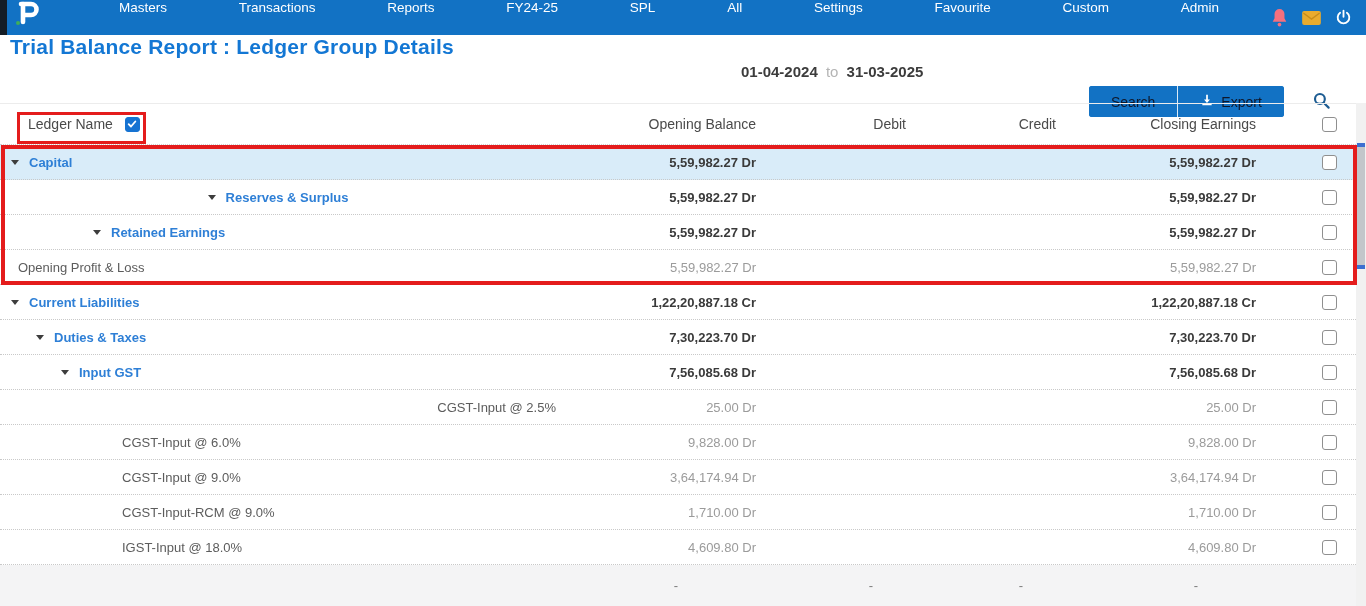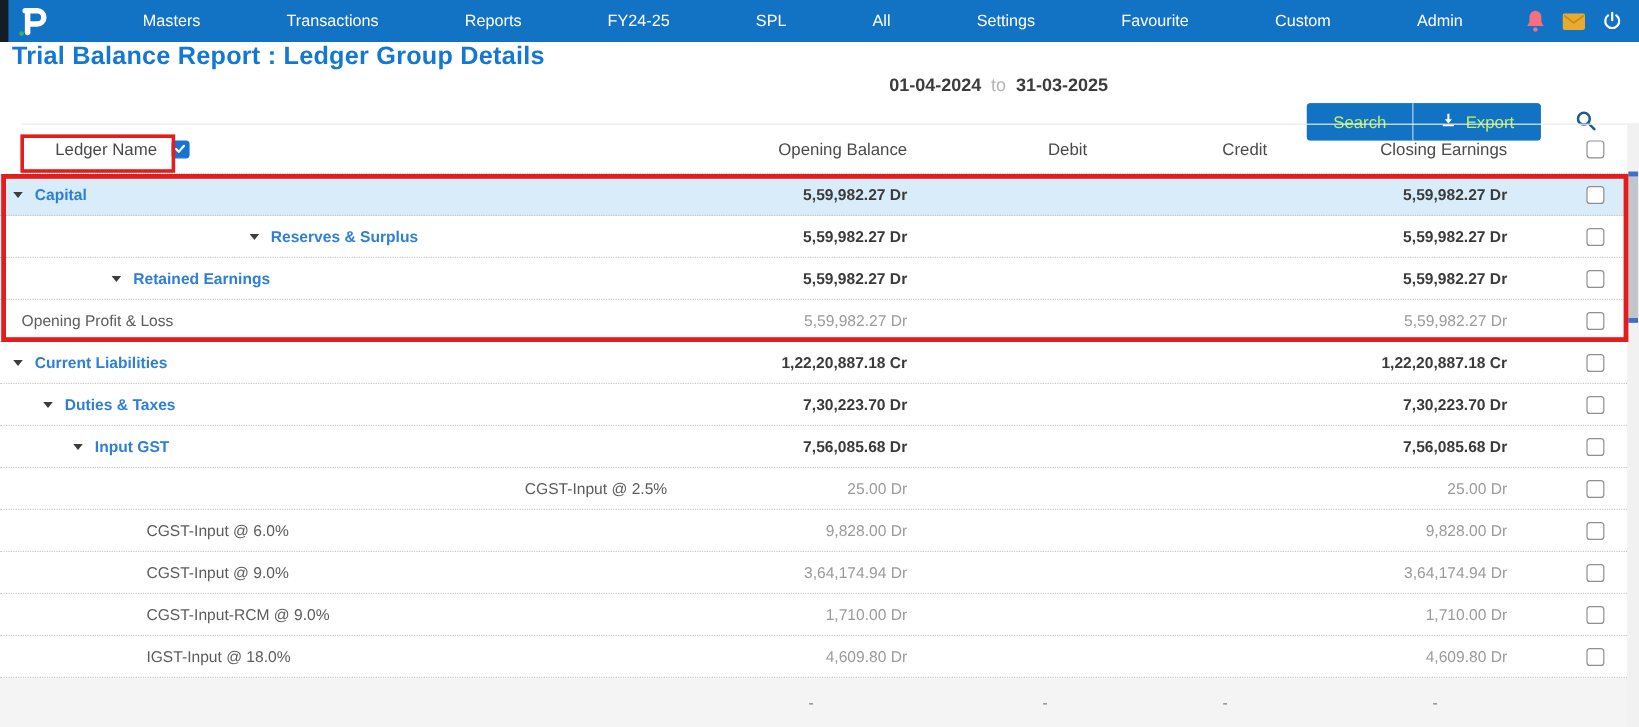--- a/index.html
+++ b/index.html
@@ -2,53 +2,53 @@
 <html style="--accent: #1272c4; --title: #1377d4; --link: #2e7fd6; --annotation: #e41c1c; --row-highlight: #d9ecf9;"><head>
 <meta charset="utf-8">
 <style>
   * { box-sizing: border-box; margin: 0; padding: 0; }
   html,body { width:1366px; height:606px; overflow:hidden; background:#fff;
               font-family:"Liberation Sans", sans-serif; }
   .app { position:relative; width:1366px; height:606px; }
 
   
   .navbar { position:relative; height:35px; background:var(--accent);
-            display:flex; align-items:center; color:#fff; }
+            display:flex; color:#fff; }
   .navbar-edge { width:7px; height:35px; background:#141d26; flex:0 0 auto; }
   .logo { width:34px; height:26px; margin-left:6px; position:relative; flex:0 0 auto; cursor:pointer; }
   .logo svg { display:block; }
   .logo-dot { position:absolute; left:3px; bottom:1px; width:4px; height:4px;
               border-radius:50%; background:#3fae5a; }
   .nav-items { flex:1; display:flex; justify-content:space-between;
                padding:0 52px 0 72px; }
   .nav-item { font-size:13.5px; color:#fff; cursor:pointer; white-space:nowrap; }
   .nav-icons { display:flex; align-items:center; gap:14px; margin-right:14px; flex:0 0 auto; }
   .nav-icons svg { display:block; cursor:pointer; }
 
   
   .page-header { position:relative; height:68px; background:#fff; }
   .page-title { position:absolute; left:10px; top:0; font-size:21px;
                 font-weight:700; color:var(--title); letter-spacing:.2px; }
   .date-range { position:absolute; left:741px; top:28px; font-size:15px;
                 color:#3c3c3c; font-weight:700; cursor:pointer; white-space:nowrap; }
   .date-range .to { color:#b4b4b4; font-weight:400; padding:0 4px; }
   .btn-group { position:absolute; left:1089px; top:51px; height:31px; display:flex;
                background:var(--accent); border-radius:3px; overflow:hidden; }
-  .btn { background:var(--accent); border:none; color:#bef264; font-size:14px;
+  .btn { background:var(--accent); border:none; color:#0f172a; font-size:14px;
          font-family:inherit; padding:0 22px; cursor:pointer; display:flex;
          align-items:center; gap:7px; }
   .btn-divider { width:1px; background:rgba(255,255,255,.85); margin:0; }
   .quick-search { position:absolute; left:1312px; top:56px; cursor:pointer; }
 
   
   .table { position:relative; }
   .grid-row { display:grid; grid-template-columns:1fr 240px 150px 150px 200px 70px;
               align-items:center; }
   .thead { height:42px; border-top:1px solid #ececec; border-bottom:1px dotted #cfcfcf;
-           font-size:14px; color:#4a4a4a;margin-left:18px; }
+           font-size:14px; color:#4a4a4a; }
   .lname-box { display:inline-flex; align-items:center; gap:12px; margin-left:28px; }
   .num { text-align:right; padding-right:40px; white-space:nowrap; }
   .cell-check { display:flex; justify-content:flex-start; padding-left:26px; }
 
   .cb { width:15px; height:15px; border:1px solid #8f8f8f; border-radius:3px;
         background:#fff; display:inline-flex; align-items:center; justify-content:center;
         cursor:pointer; flex:0 0 auto; }
   .cb.checked { background:#1673d2; border-color:#1673d2; }
 
   .row { height:35px; border-bottom:1px dotted #c9c9c9; font-size:13px; background:#fff; }

